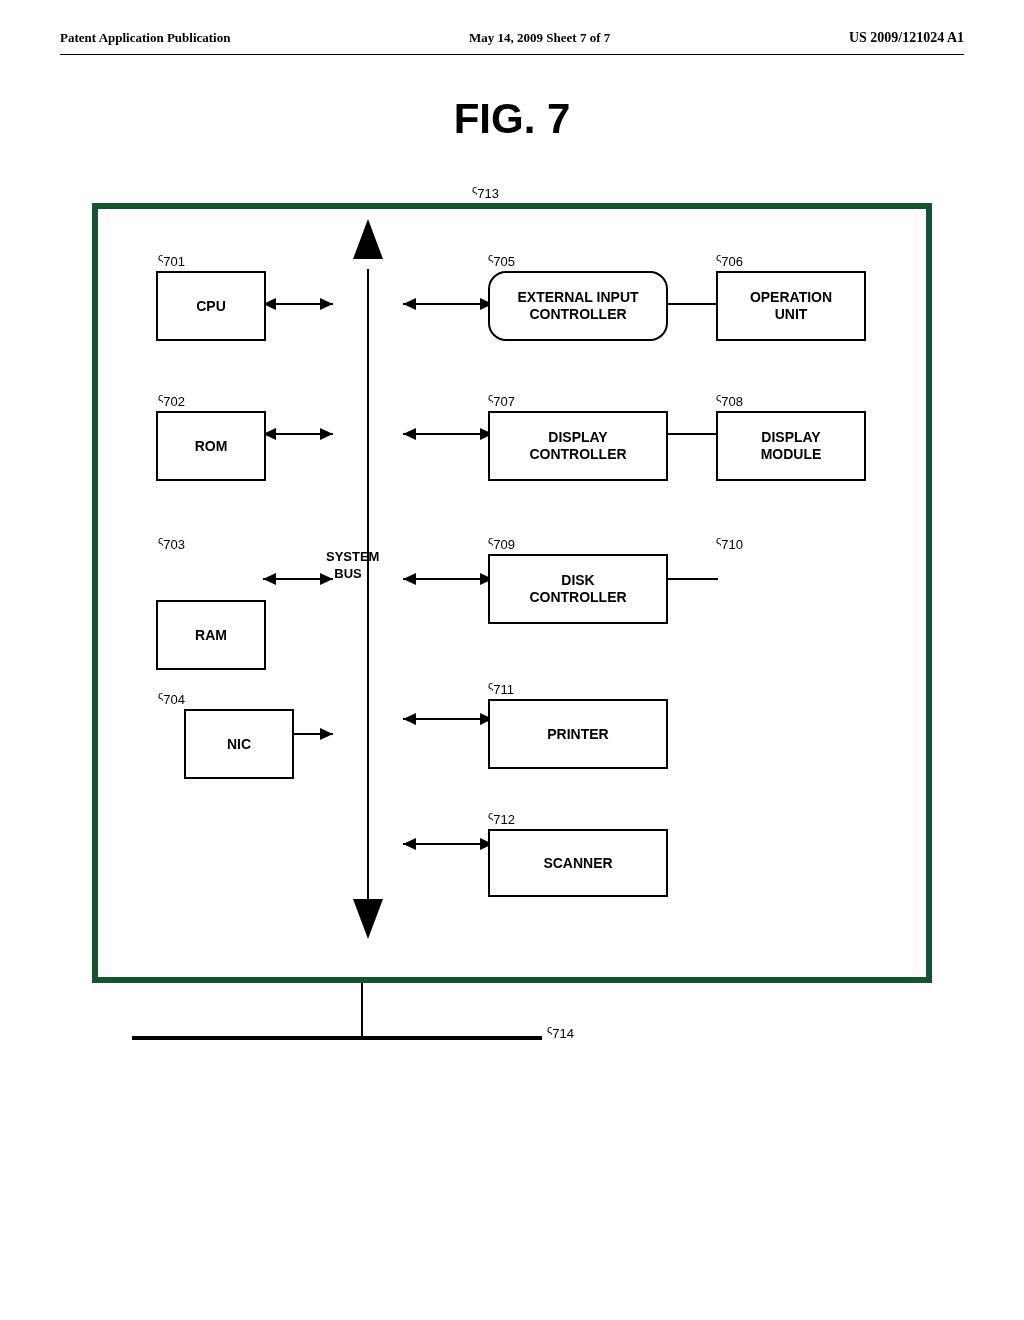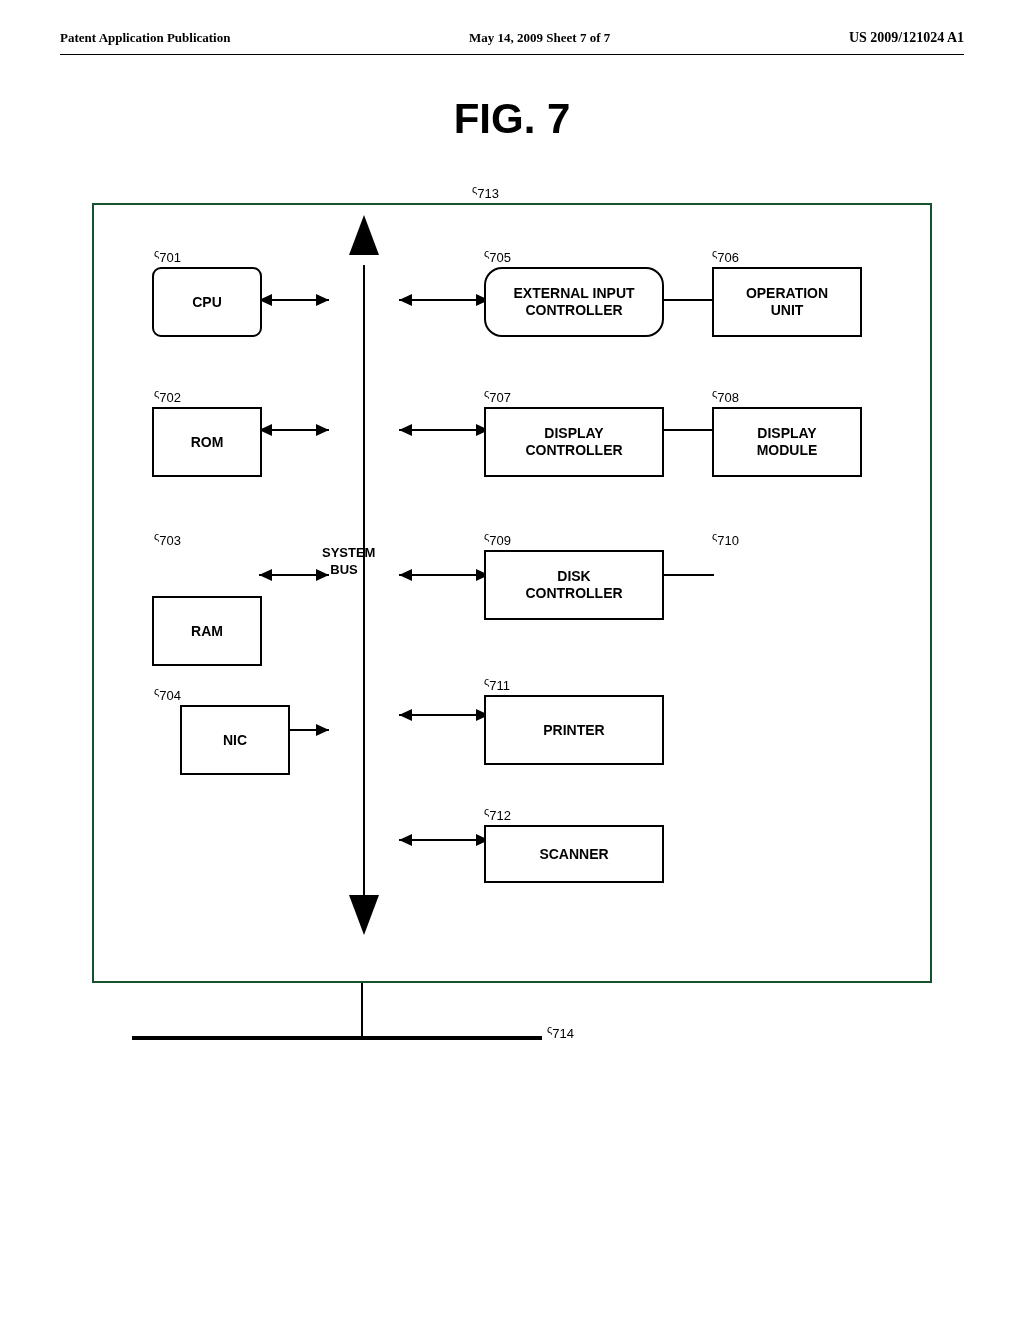--- a/index.html
+++ b/index.html
@@ -53,21 +53,21 @@
     }
 
     .diagram-container {
       position: relative;
       width: 840px;
       margin: 0 auto;
     }
 
     
     .outer-box {
-      border: 2px solid #14532d;
+      border: 6px solid #14532d;
       position: relative;
       width: 840px;
       height: 780px;
       margin: 0 auto;
       padding-left: 10px;
     }
 
     
     .comp-box {
       border: 2px solid #000;
@@ -180,21 +180,21 @@
 
         <line x1="565" y1="225" x2="620" y2="225" stroke="#000" stroke-width="2"></line>
 
         <line x1="565" y1="370" x2="620" y2="370" stroke="#000" stroke-width="2"></line>
       </svg>
 
       <span class="ref" style="left:60px; top:42px;">
         <span style="font-size:11px; vertical-align:super;">ς</span>701
       </span>
 
-      <div class="comp-box" style="left:58px; top:62px; width:110px; height:70px;border-radius:9px;">
+      <div class="comp-box" style="left:58px; top:62px; width:110px; height:70px;">
         <span>CPU</span>
       </div>
 
       <span class="ref" style="left:60px; top:182px;">
         <span style="font-size:11px; vertical-align:super;">ς</span>702
       </span>
 
       <div class="comp-box" style="left:58px; top:202px; width:110px; height:70px;">
         <span>ROM</span>
       </div>
@@ -269,21 +269,21 @@
       </span>
 
       <div class="comp-box" style="left:390px; top:490px; width:180px; height:70px;">
         <span>PRINTER</span>
       </div>
 
       <span class="ref" style="left:390px; top:600px;">
         <span style="font-size:11px; vertical-align:super;">ς</span>712
       </span>
 
-      <div class="comp-box" style="left:390px; top:620px; width:180px; height:58px;">
+      <div class="comp-box" style="left:390px; top:620px; width:180px; height:68px;">
         <span>SCANNER</span>
       </div>
 
     </div>
 
     <div class="network-line-area">
 
       <svg width="840" height="80" style="position:absolute; top:0; left:0;">
 
         <line x1="270" y1="0" x2="270" y2="55" stroke="#000" stroke-width="2"></line>

